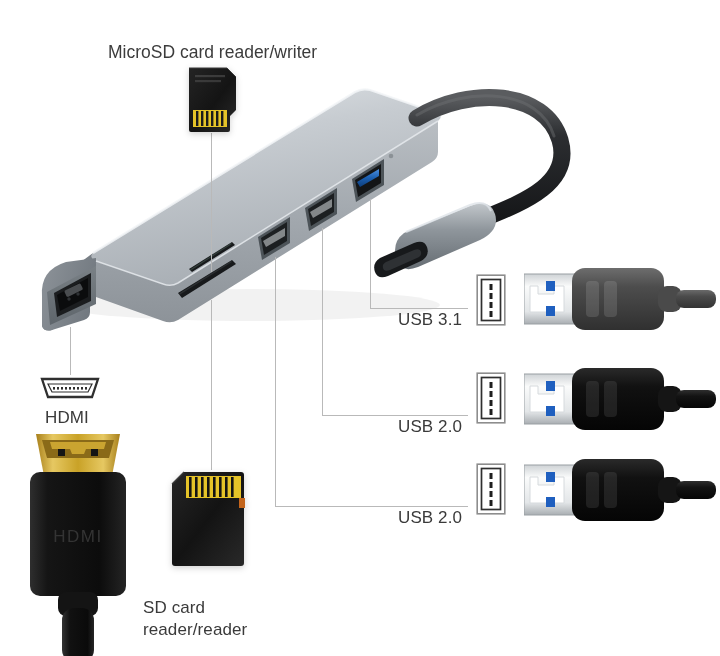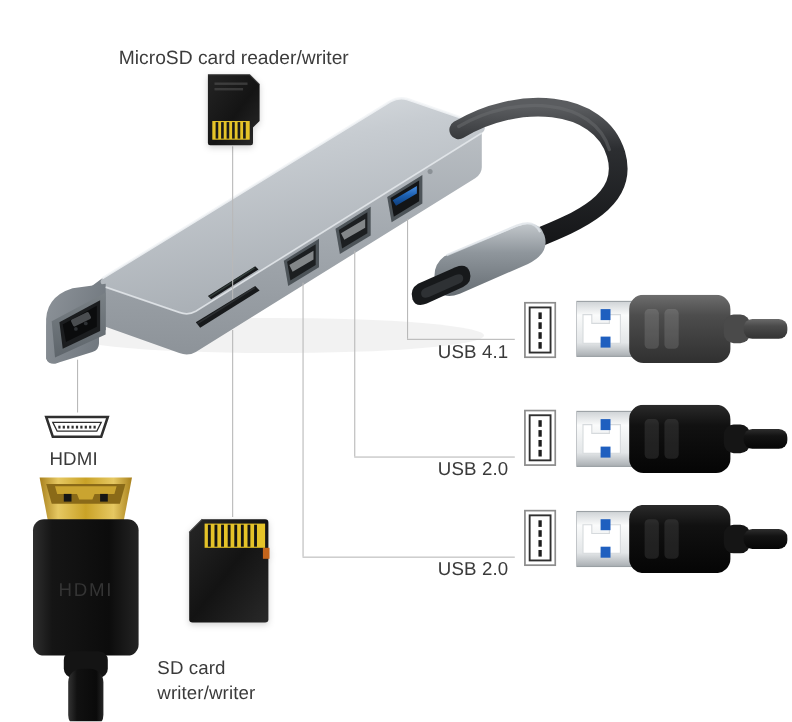--- a/index.html
+++ b/index.html
@@ -302,23 +302,23 @@
         <rect x="31" y="7" width="2.6" height="20"></rect>
         <rect x="37" y="7" width="2.6" height="20"></rect>
         <rect x="43" y="7" width="2.6" height="20"></rect>
         <rect x="49" y="7" width="2.6" height="20"></rect>
         <rect x="55" y="7" width="2.6" height="20"></rect>
         <rect x="61" y="7" width="2.6" height="20"></rect>
       </g>
     </g>
   </svg>
   <div class="abs label-text label-multiline" style="left:143px; top:598px; width:130px;">SD card</div>
-  <div class="abs label-text label-multiline" style="left:143px; top:620px; width:130px;">writer/writer</div>
-
-  <div class="abs label-text" style="left:398px; top:310px;">USB 4.1</div>
+  <div class="abs label-text label-multiline" style="left:143px; top:620px; width:130px;">reader/reader</div>
+
+  <div class="abs label-text" style="left:398px; top:310px;">USB 3.1</div>
 
   <svg class="abs usb-glyph" style="left:476px; top:274px;" viewBox="0 0 30 52" width="30" height="52">
     <rect x="1.2" y="1.2" width="27.6" height="49.6" fill="#fff" stroke="#8d8d8d" stroke-width="1.6"></rect>
     <rect x="5.5" y="5.5" width="19" height="41" fill="#fff" stroke="#2f2f2f" stroke-width="1.7"></rect>
     <g fill="#1e1e1e">
       <rect x="13.5" y="10" width="3" height="6"></rect>
       <rect x="13.5" y="19" width="3" height="6"></rect>
       <rect x="13.5" y="28" width="3" height="6"></rect>
       <rect x="13.5" y="37" width="3" height="6"></rect>
     </g>

